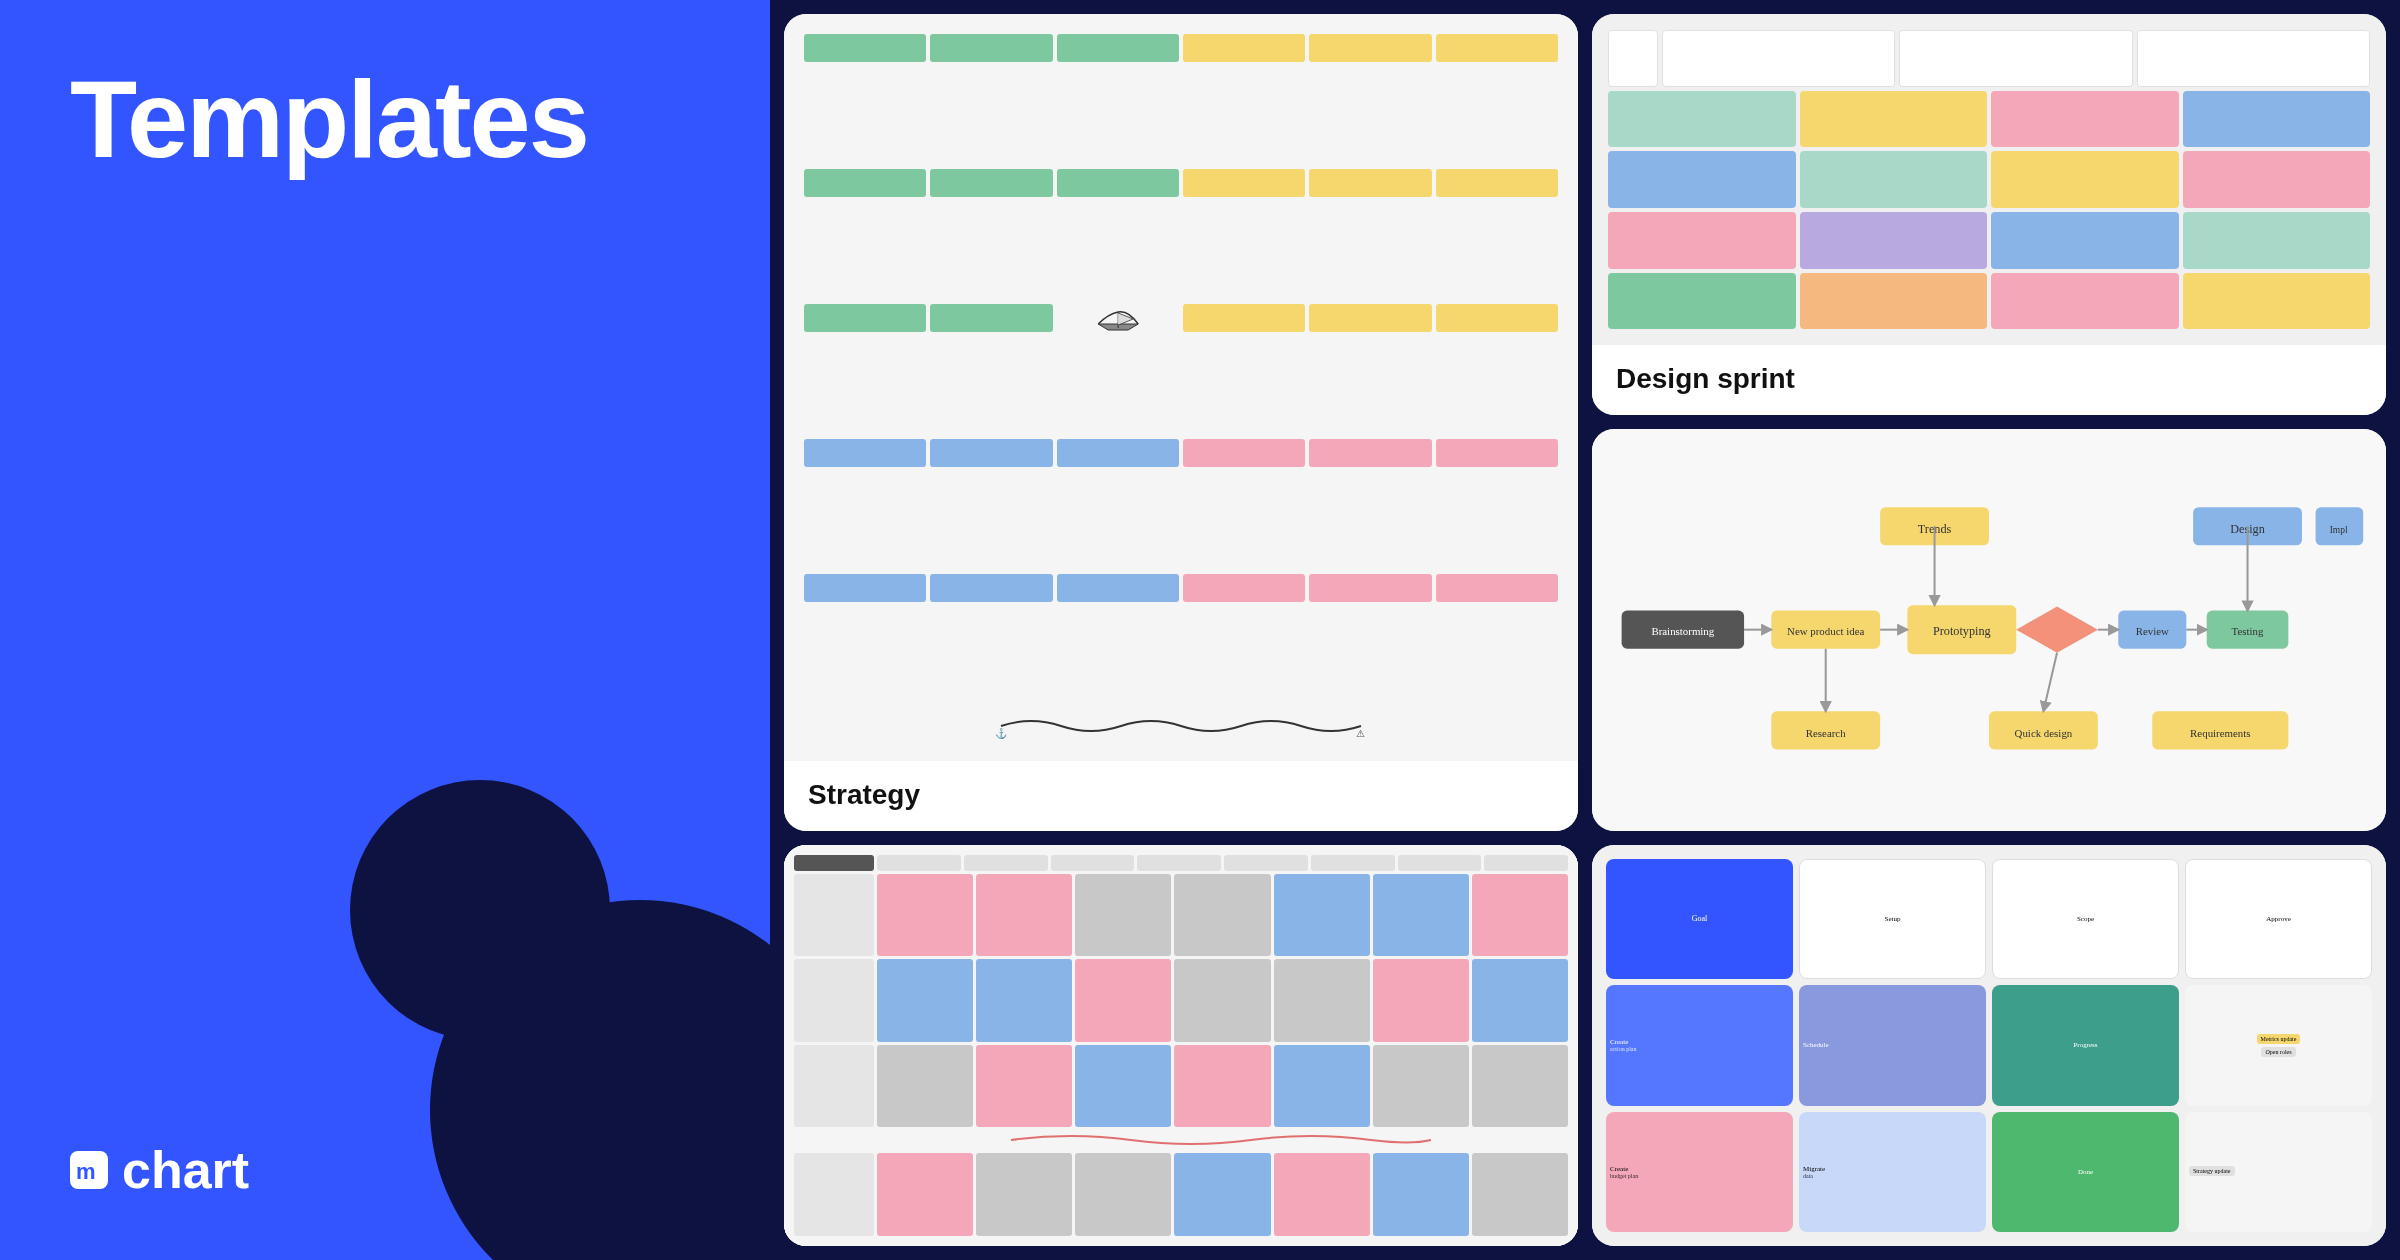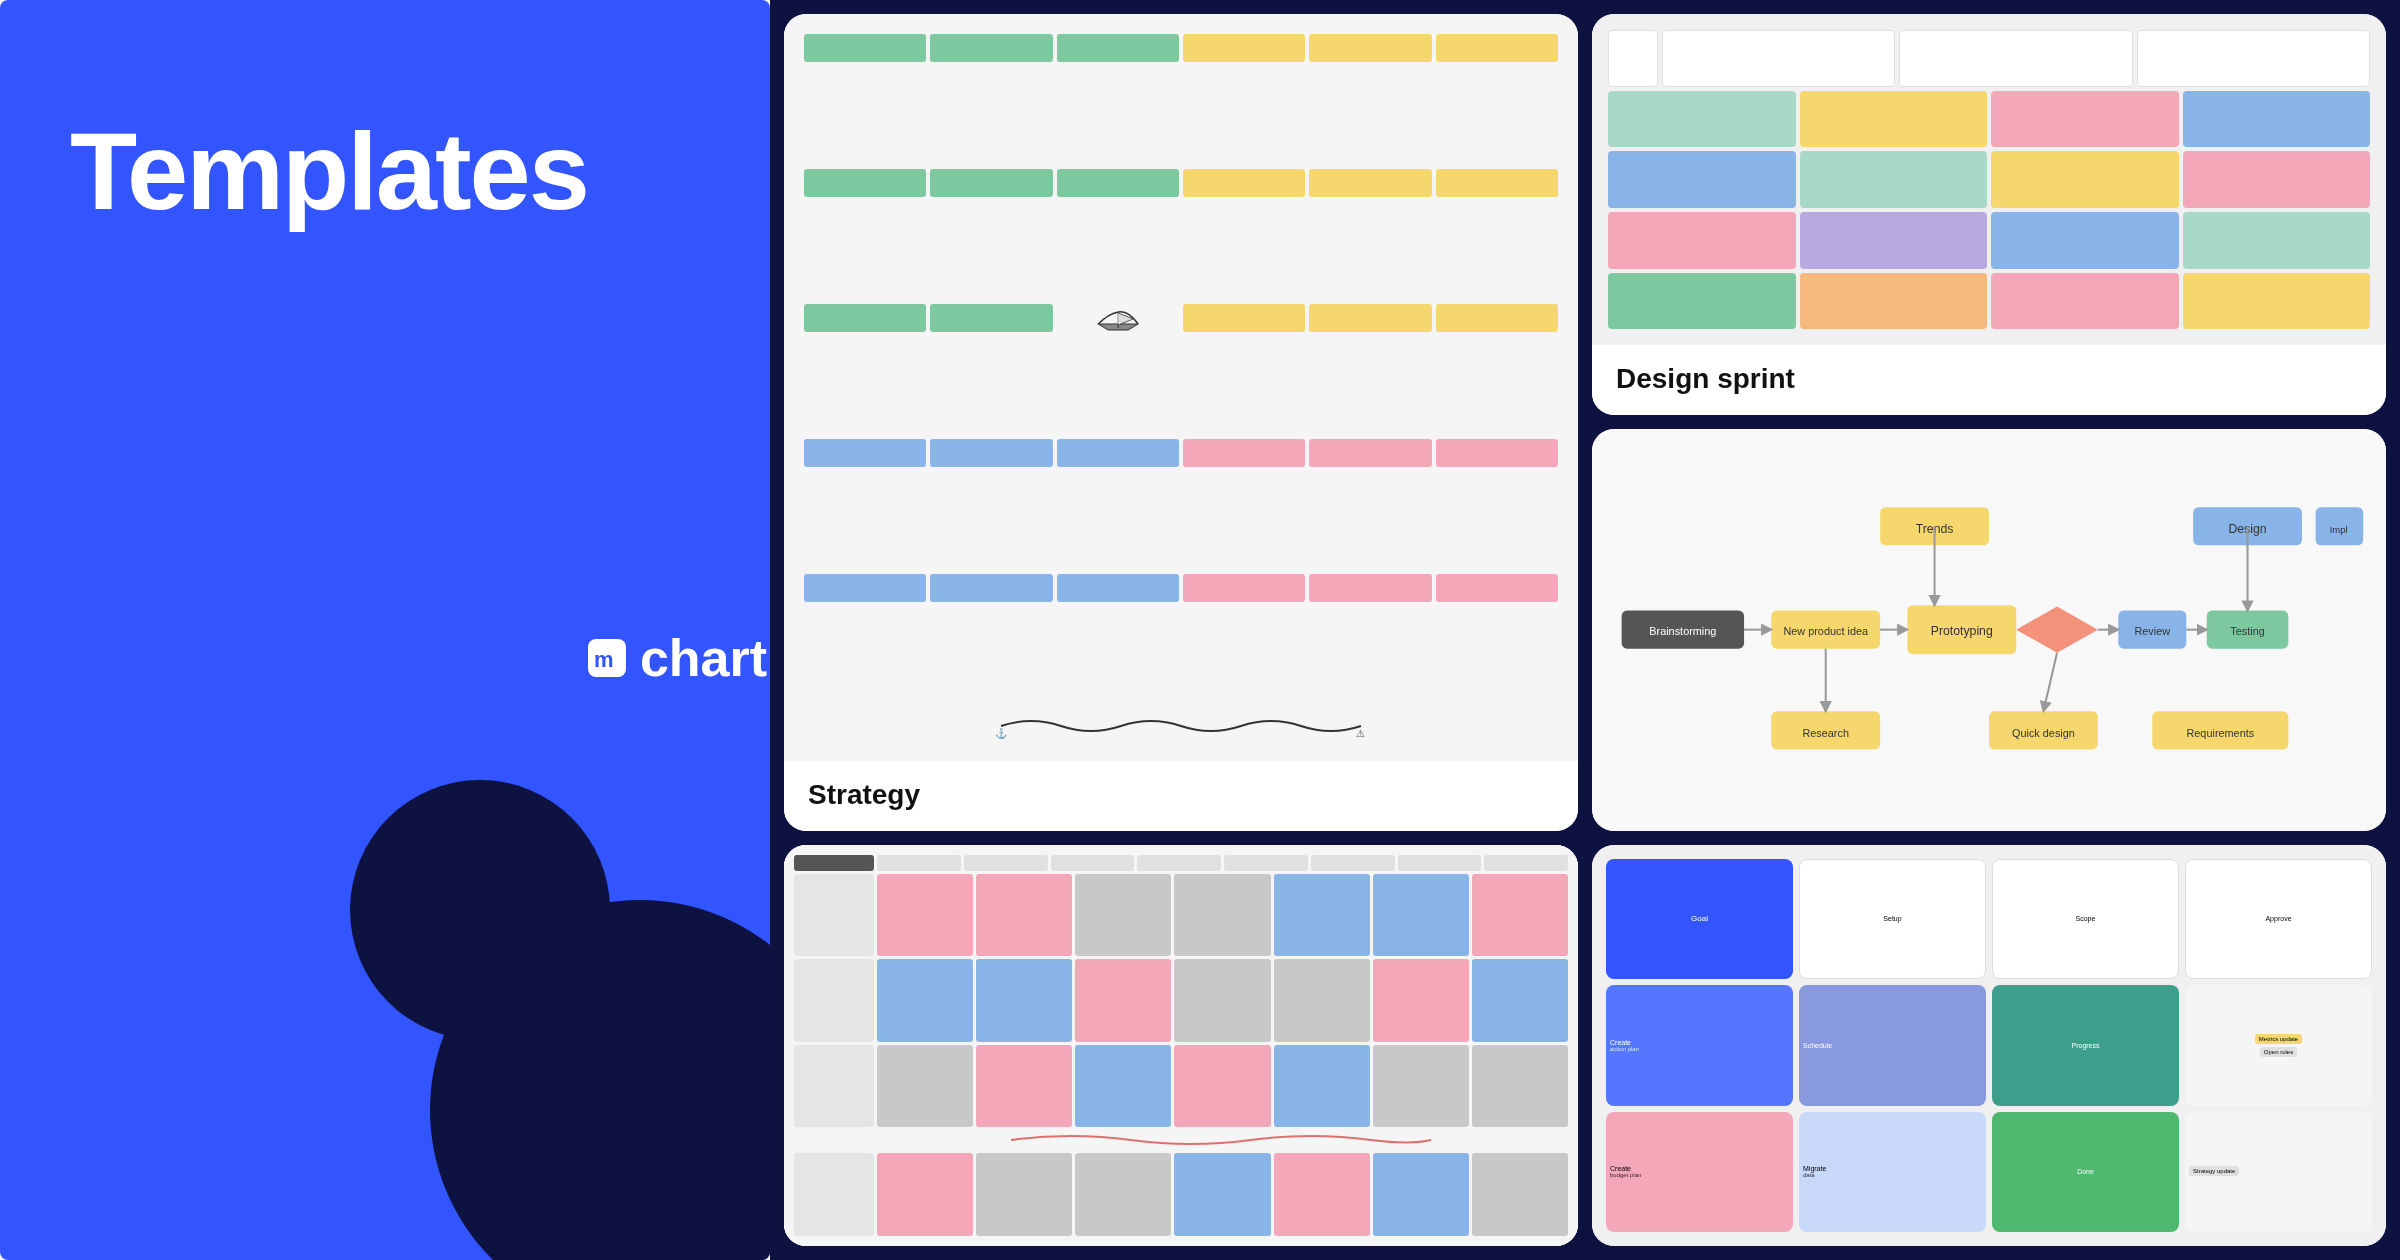--- a/index.html
+++ b/index.html
@@ -12,25 +12,25 @@
       display: flex;
     }
 
     
     .left-panel {
       width: 770px;
       height: 1260px;
       background-color: #3355FF;
       position: relative;
       display: flex;
+      flex-direction: column;
       justify-content: space-between;
-      padding: 116px 70px 60px 70px;
+      padding: 64px 70px 60px 70px;
       flex-shrink: 0;
       overflow: hidden;
-      border-radius: 8px;
     }
 
     .left-panel .circle-large {
       position: absolute;
       width: 420px;
       height: 420px;
       background-color: #0d1240;
       border-radius: 50%;
       bottom: -60px;
       right: -80px;
@@ -84,20 +84,21 @@
       position: relative;
       display: flex;
       flex-direction: column;
     }
 
     .card-preview {
       flex: 1;
       background-color: #f0f0f0;
       overflow: hidden;
       position: relative;
+      font-family: Liberation Serif, serif;
     }
 
     .card-label {
       padding: 18px 28px 20px 24px;
       font-size: 28px;
       font-weight: 800;
       color: #111111;
       background: #fff;
     }
 

